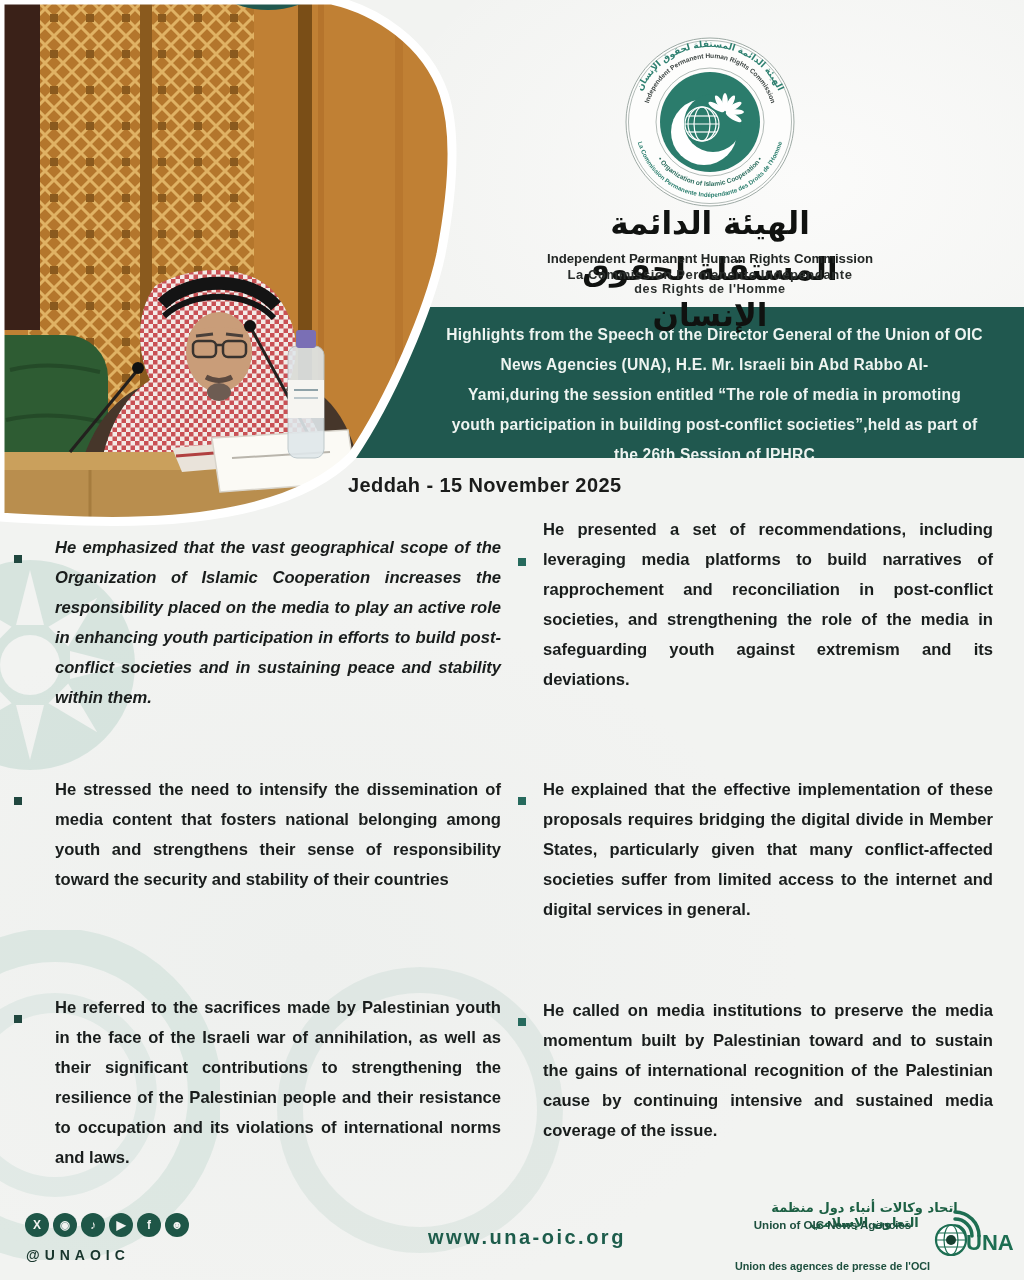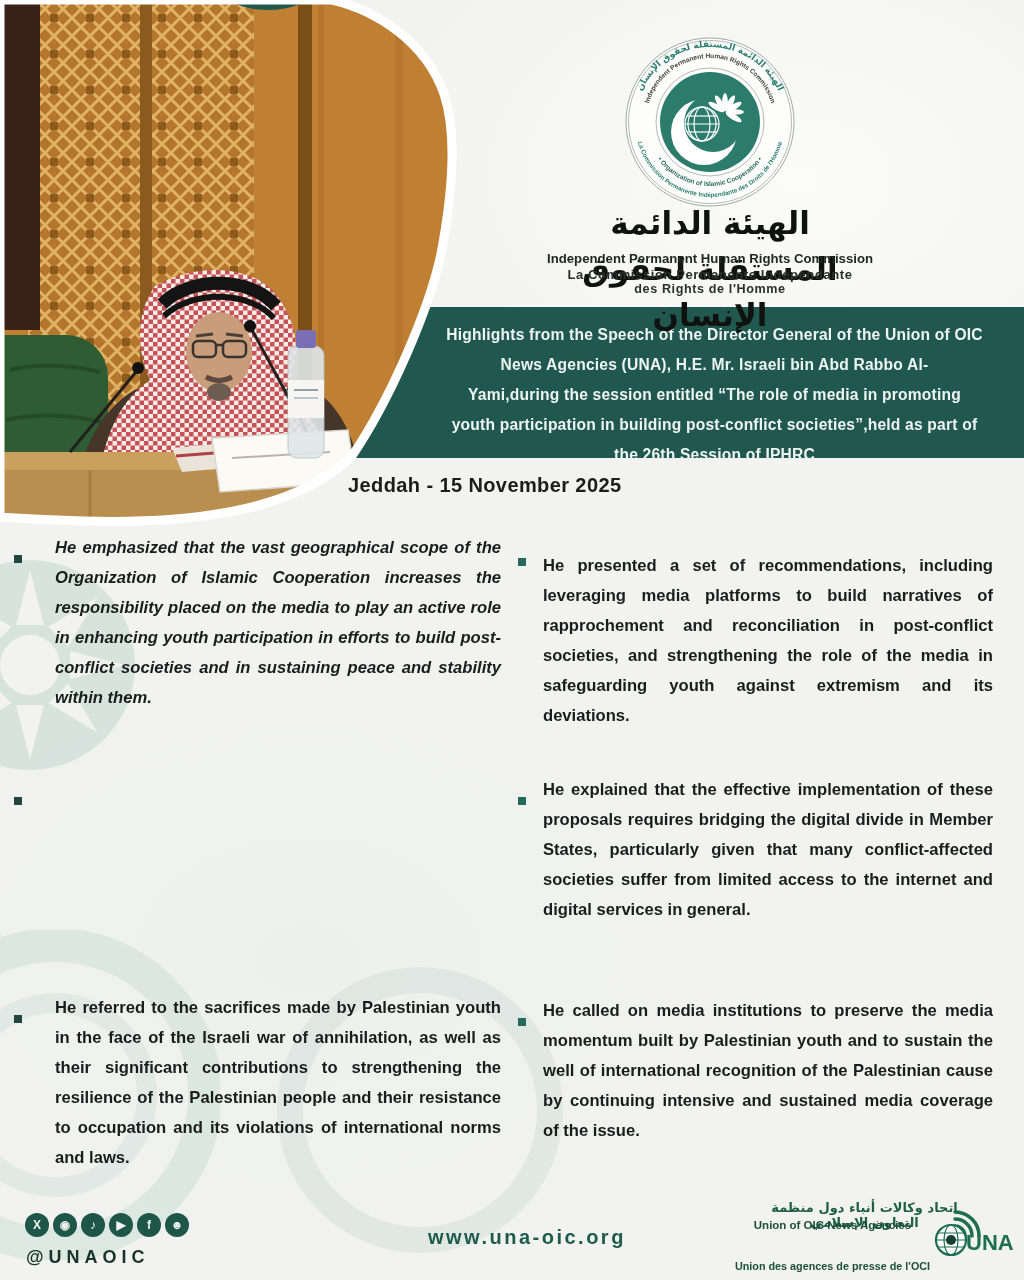--- a/index.html
+++ b/index.html
@@ -28,21 +28,21 @@
     text-align:justify;}
   .col-l{left:55px;width:446px;}
   .col-r{left:543px;width:450px;}
   .marker{position:absolute;width:8px;height:8px;}
   .mk-l{background:#20473f;left:14px;}
   .mk-r{background:#266a5d;left:518px;}
   
   .social{left:25px;top:1213px;display:flex;gap:4px;}
   .soc{width:24px;height:24px;border-radius:50%;background:#1e5647;color:#f2f3f1;
     display:flex;align-items:center;justify-content:center;font-size:12px;font-weight:bold;}
-  .handle{left:26px;top:1247px;font-size:18px;font-weight:800;color:#17352c;letter-spacing:5px;}
+  .handle{left:26px;top:1247px;font-size:14px;font-weight:800;color:#17352c;letter-spacing:5px;}
   .website{left:428px;top:1226px;font-size:20px;font-weight:800;color:#1d5c4b;letter-spacing:2.5px;}
   .una-ar{left:757px;top:1200px;width:215px;text-align:center;font-family:"DejaVu Sans",sans-serif;
     font-size:13px;font-weight:bold;color:#1d6044;}
   .una-en{left:725px;top:1219px;width:215px;text-align:center;font-size:11.5px;font-weight:800;color:#1d4f3e;}
   .una-fr{left:725px;top:1260px;width:215px;text-align:center;font-size:10.8px;font-weight:bold;color:#1d4f3e;}
   .una-mark{left:930px;top:1198px;width:86px;height:62px;}
   .wm{opacity:.5;}
 </style>
 </head>
 <body>
@@ -242,32 +242,33 @@
   <div class="abs iphrc-en">Independent Permanent Human Rights Commission</div>
   <div class="abs iphrc-fr1">La Commission Permanente Indépendante</div>
   <div class="abs iphrc-fr2">des Rights de l'Homme</div>
 
   <div class="abs dateline">Jeddah - 15 November 2025</div>
 
   <div class="marker mk-l abs" style="top:555px;"></div>
   <div class="bullet-text col-l" style="top:533px;font-style:italic;">He emphasized that the vast geographical scope of the Organization of Islamic Cooperation increases the responsibility placed on the media to play an active role in enhancing youth participation in efforts to build post-conflict societies and in sustaining peace and stability within them.</div>
 
   <div class="marker mk-l abs" style="top:797px;"></div>
+  <div class="bullet-text col-l" style="top:775px;">He stressed the need to intensify the dissemination of media content that fosters national belonging among youth and strengthens their sense of responsibility toward the security and stability of their countries</div>
 
   <div class="marker mk-l abs" style="top:1015px;"></div>
   <div class="bullet-text col-l" style="top:993px;">He referred to the sacrifices made by Palestinian youth in the face of the Israeli war of annihilation, as well as their significant contributions to strengthening the resilience of the Palestinian people and their resistance to occupation and its violations of international norms and laws.</div>
 
   <div class="marker mk-r abs" style="top:558px;"></div>
-  <div class="bullet-text col-r" style="top:551px;">He presented a set of recommendations, including leveraging media platforms to build narratives of rapprochement and reconciliation in post-conflict societies, and strengthening the role of the media in safeguarding youth against extremism and its deviations.</div>
+  <div class="bullet-text col-r" style="top:515px;">He presented a set of recommendations, including leveraging media platforms to build narratives of rapprochement and reconciliation in post-conflict societies, and strengthening the role of the media in safeguarding youth against extremism and its deviations.</div>
 
   <div class="marker mk-r abs" style="top:797px;"></div>
   <div class="bullet-text col-r" style="top:775px;">He explained that the effective implementation of these proposals requires bridging the digital divide in Member States, particularly given that many conflict-affected societies suffer from limited access to the internet and digital services in general.</div>
 
   <div class="marker mk-r abs" style="top:1018px;"></div>
-  <div class="bullet-text col-r" style="top:996px;">He called on media institutions to preserve the media momentum built by Palestinian youth and to sustain the well of international recognition of the Palestinian cause by continuing intensive and sustained media coverage of the issue.</div>
+  <div class="bullet-text col-r" style="top:996px;">He called on media institutions to preserve the media momentum built by Palestinian toward and to sustain the gains of international recognition of the Palestinian cause by continuing intensive and sustained media coverage of the issue.</div>
 
   <div class="abs social">
     <div class="soc">
         <span>X</span>
       </div>
     <div class="soc">
         <span>◉</span>
       </div>
     <div class="soc">
         <span>♪</span>

